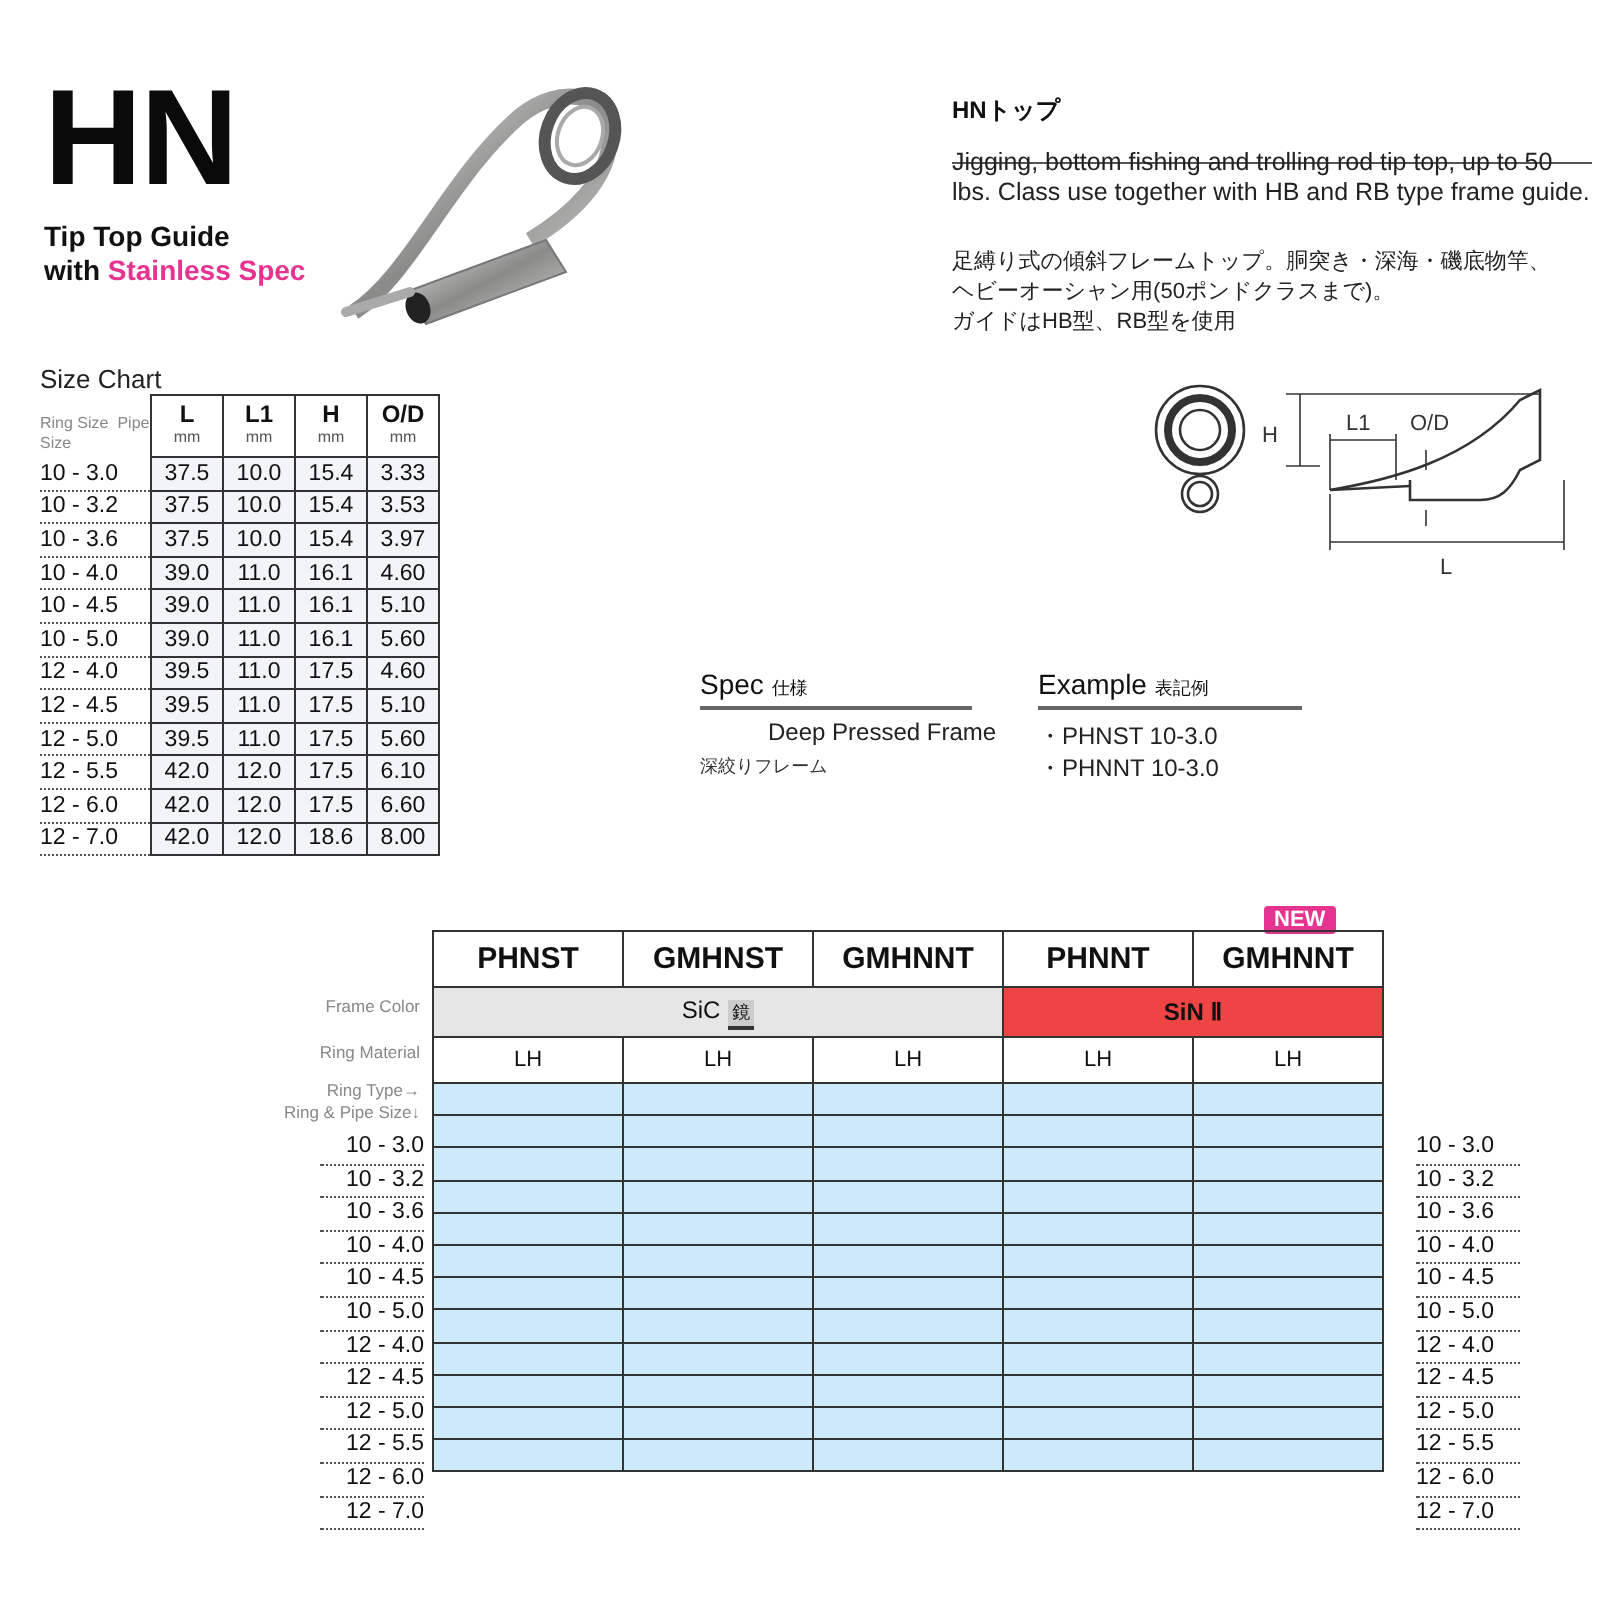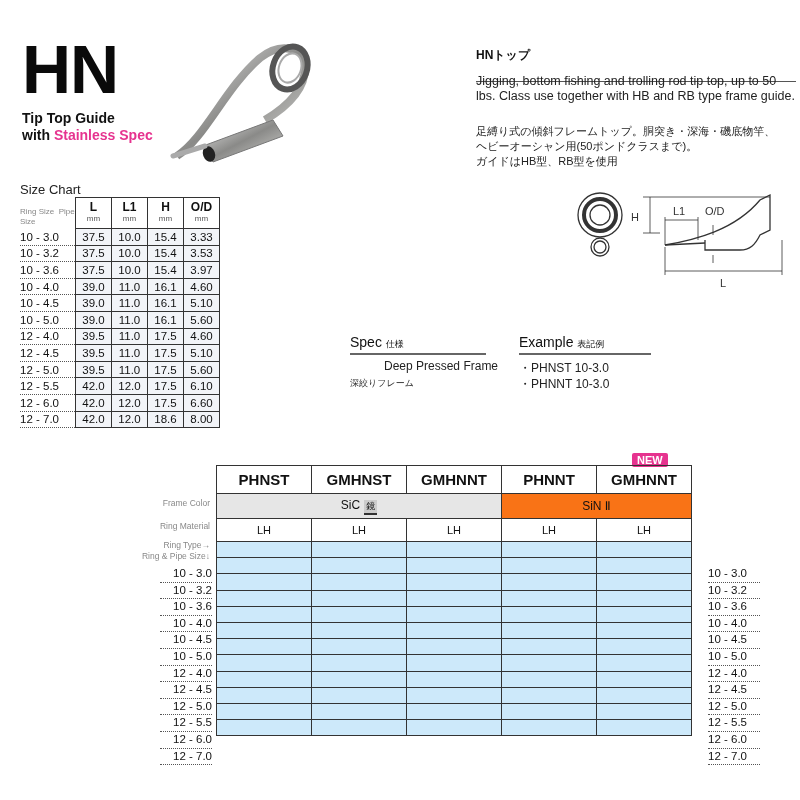--- a/index.html
+++ b/index.html
@@ -226,21 +226,21 @@
     <tbody>
         <tr id="pt-models">
           <td class="model">PHNST</td>
           <td class="model">GMHNST</td>
           <td class="model">GMHNNT</td>
           <td class="model">PHNNT</td>
           <td class="model">GMHNNT</td>
         </tr>
     <tr id="pt-material">
           <td class="rm" colspan="3" style="background: rgb(230, 230, 230);"><span>SiC</span><span class="sic-mark">鏡</span></td>
-          <td class="rm" colspan="2" style="background: #f97316;"><span>SiN Ⅱ</span></td>
+          <td class="rm" colspan="2" style="background: #ef4444; font-weight: bold;"><span>SiN Ⅱ</span></td>
         </tr>
     <tr id="pt-types">
           <td class="rt">LH</td>
           <td class="rt">LH</td>
           <td class="rt">LH</td>
           <td class="rt">LH</td>
           <td class="rt">LH</td>
         </tr>
     </tbody>
       <tbody id="pt-body">

